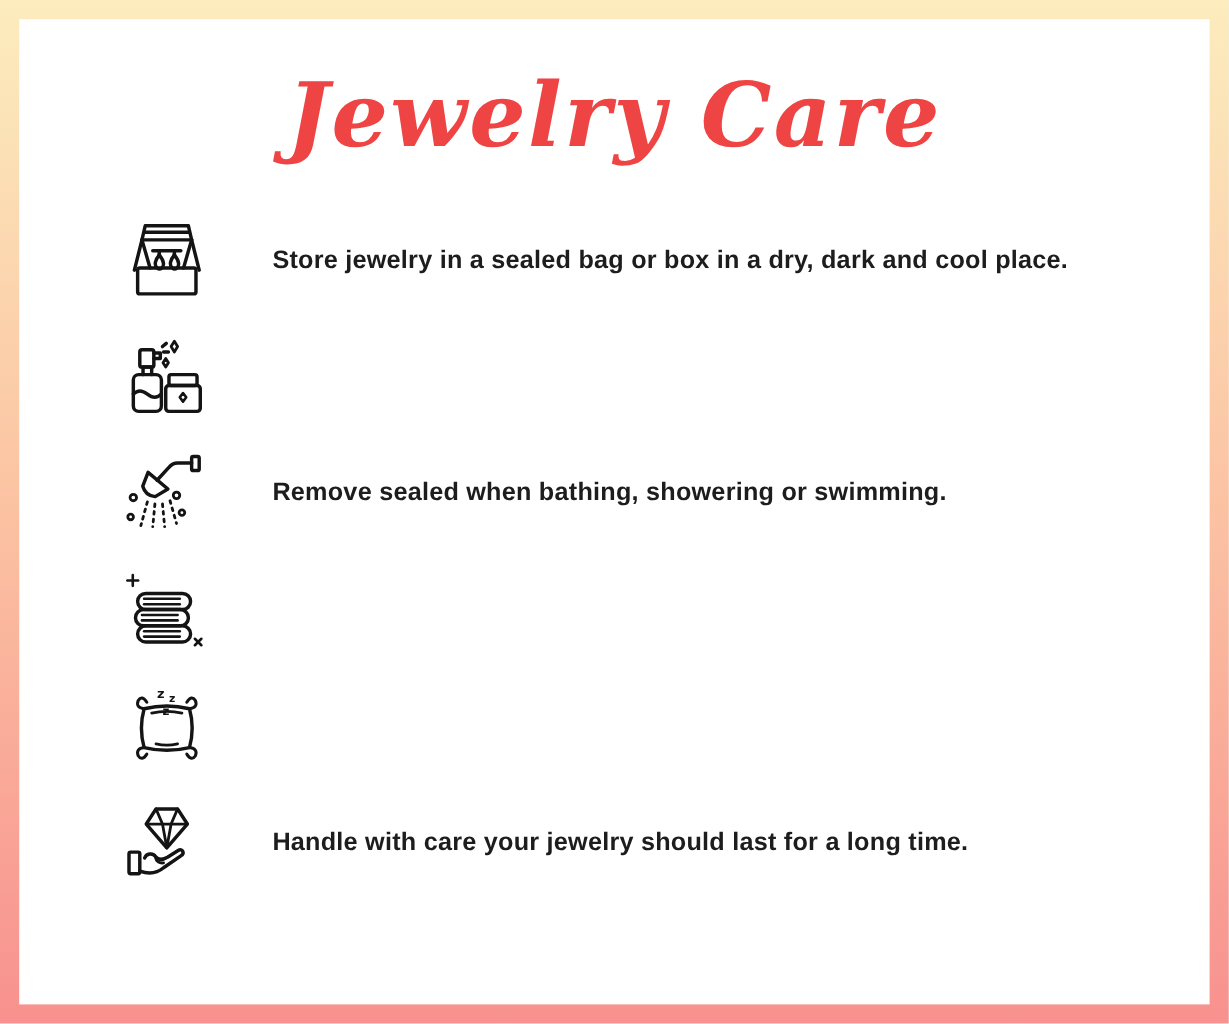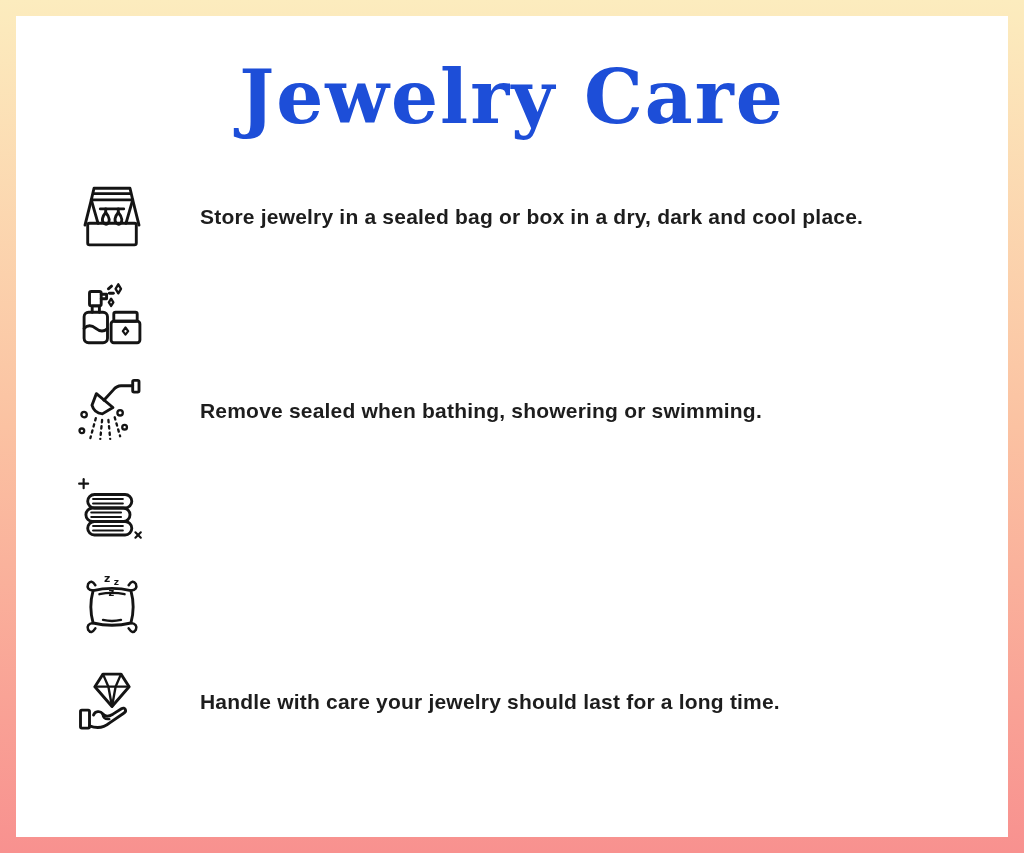--- a/index.html
+++ b/index.html
@@ -14,26 +14,27 @@
     background:#ffffff;
     padding-top:12px;
     overflow:hidden;
   }
   .title {
     margin:6px 0 0 0;
     height:126px;
     line-height:126px;
     text-align:center;
     font-family:"DejaVu Serif", serif;
+    font-style:italic;
     font-weight:700;
     font-size:74px;
     letter-spacing:2px;
-    color:#1d4ed8;
+    color:#ef4444;
   }
-  .rows { margin-top:8px; padding-left:58px;text-align:right; }
+  .rows { margin-top:8px; padding-left:85px;text-align:right; }
   .row { display:flex; align-items:center; height:97px; }
   .iconbox {
     flex:0 0 76px; width:76px;
     display:flex; align-items:center; justify-content:center;
   }
   .row-text {
     margin:0 0 0 50px;
     font-family:"Liberation Sans", sans-serif;
     font-weight:600;
     font-size:21px;

